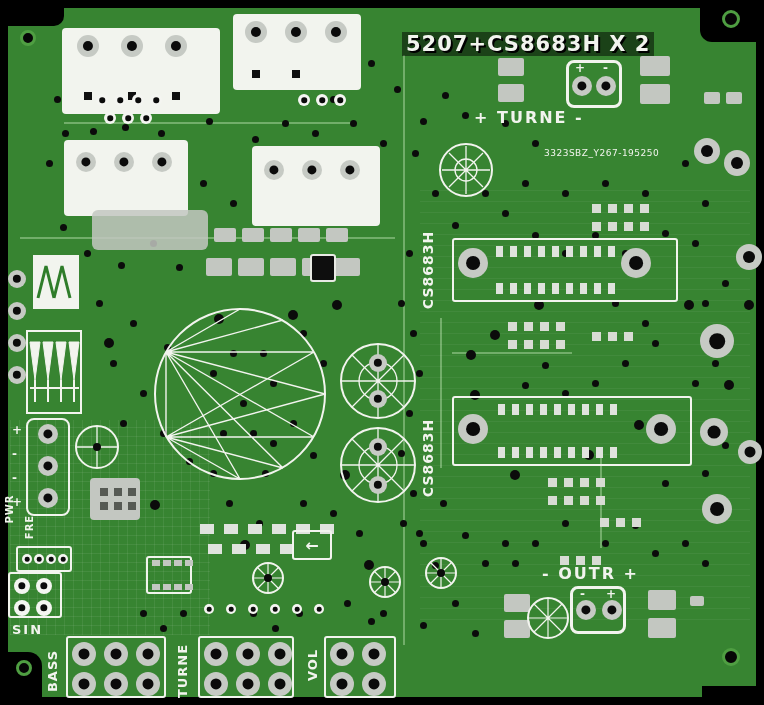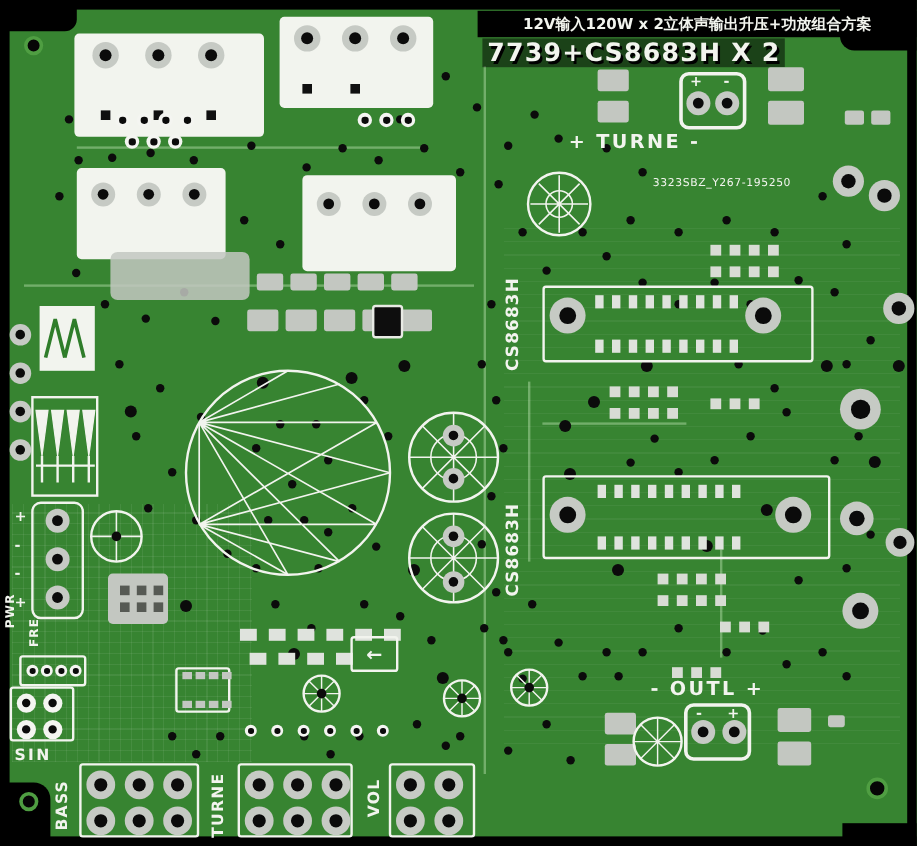--- a/index.html
+++ b/index.html
@@ -112,24 +112,21 @@
   <div class="pw" style="left:140px;top:112px;width:12px;height:12px"></div>
   <div class="pw" style="left:298px;top:94px;width:12px;height:12px"></div>
   <div class="pw" style="left:316px;top:94px;width:12px;height:12px"></div>
   <div class="pw" style="left:334px;top:94px;width:12px;height:12px"></div>
 
   <div class="smd" style="left:92px;top:210px;width:116px;height:40px;border-radius:6px;opacity:.85"></div>
   <div class="smd" style="left:214px;top:228px;width:22px;height:14px;box-shadow:28px 0 #c3c7c1,56px 0 #c3c7c1,84px 0 #c3c7c1,112px 0 #c3c7c1"></div>
   <div class="smd" style="left:206px;top:258px;width:26px;height:18px;box-shadow:32px 0 #c3c7c1,64px 0 #c3c7c1,96px 0 #c3c7c1,128px 0 #c3c7c1"></div>
   <div style="position:absolute;left:310px;top:254px;width:26px;height:28px;background:#0e0e0e;border:2px solid #e8eae4;border-radius:3px"></div>
 
-  <div style="position:absolute;left:398px;top:9px;width:366px;height:22px;background:#000;display:flex;align-items:center;justify-content:center">
-    <span class="wtext" style="position:static;font-size:12.5px">12V输入120W x 2立体声输出升压+功放组合方案</span>
-  </div>
-  <div class="wtext" style="left:402px;top:32px;font-size:21px;letter-spacing:1px;background:rgba(0,0,0,.5);padding:0 4px;text-shadow:2px 2px 0 #000">7739+CS8683H X 2</div>
+  <div class="wtext" style="left:402px;top:32px;font-size:21px;letter-spacing:1px;background:rgba(0,0,0,.5);padding:0 4px;text-shadow:2px 2px 0 #000">5207+CS8683H X 2</div>
 
   <div class="obox" style="left:566px;top:60px;width:56px;height:48px;border-width:3px;border-radius:8px"></div>
   <div class="mark" style="left:575px;top:62px">+</div>
   <div class="mark" style="left:603px;top:62px">-</div>
   <div class="pad" style="left:572px;top:76px;width:20px;height:20px"></div>
   <div class="pad" style="left:596px;top:76px;width:20px;height:20px"></div>
   <div class="wtext" style="left:474px;top:108px;font-size:16px;letter-spacing:2px">+ TURNE -</div>
   <div class="smd" style="left:498px;top:58px;width:26px;height:18px"></div>
   <div class="smd" style="left:498px;top:84px;width:26px;height:18px"></div>
   <div class="smd" style="left:640px;top:56px;width:30px;height:20px"></div>
@@ -305,21 +302,21 @@
     <circle cx="17" cy="17" r="4" fill="#0b0b0b"></circle>
   </svg>
 
   <div class="pw" style="left:204px;top:604px;width:10px;height:10px"></div>
   <div class="pw" style="left:226px;top:604px;width:10px;height:10px"></div>
   <div class="pw" style="left:248px;top:604px;width:10px;height:10px"></div>
   <div class="pw" style="left:270px;top:604px;width:10px;height:10px"></div>
   <div class="pw" style="left:292px;top:604px;width:10px;height:10px"></div>
   <div class="pw" style="left:314px;top:604px;width:10px;height:10px"></div>
 
-  <div class="wtext" style="left:542px;top:564px;font-size:16px;letter-spacing:2px">- OUTL +</div>
+  <div class="wtext" style="left:542px;top:564px;font-size:16px;letter-spacing:2px">- OUTR +</div>
   <div class="obox" style="left:570px;top:586px;width:56px;height:48px;border-width:3px;border-radius:8px"></div>
   <div class="mark" style="left:580px;top:588px">-</div>
   <div class="mark" style="left:606px;top:588px">+</div>
   <div class="pad" style="left:576px;top:600px;width:20px;height:20px"></div>
   <div class="pad" style="left:602px;top:600px;width:20px;height:20px"></div>
   <div class="smd" style="left:504px;top:594px;width:26px;height:18px"></div>
   <div class="smd" style="left:504px;top:620px;width:26px;height:18px"></div>
   <div class="smd" style="left:648px;top:590px;width:28px;height:20px"></div>
   <div class="smd" style="left:648px;top:618px;width:28px;height:20px"></div>
   <div class="smd" style="left:690px;top:596px;width:14px;height:10px"></div>

